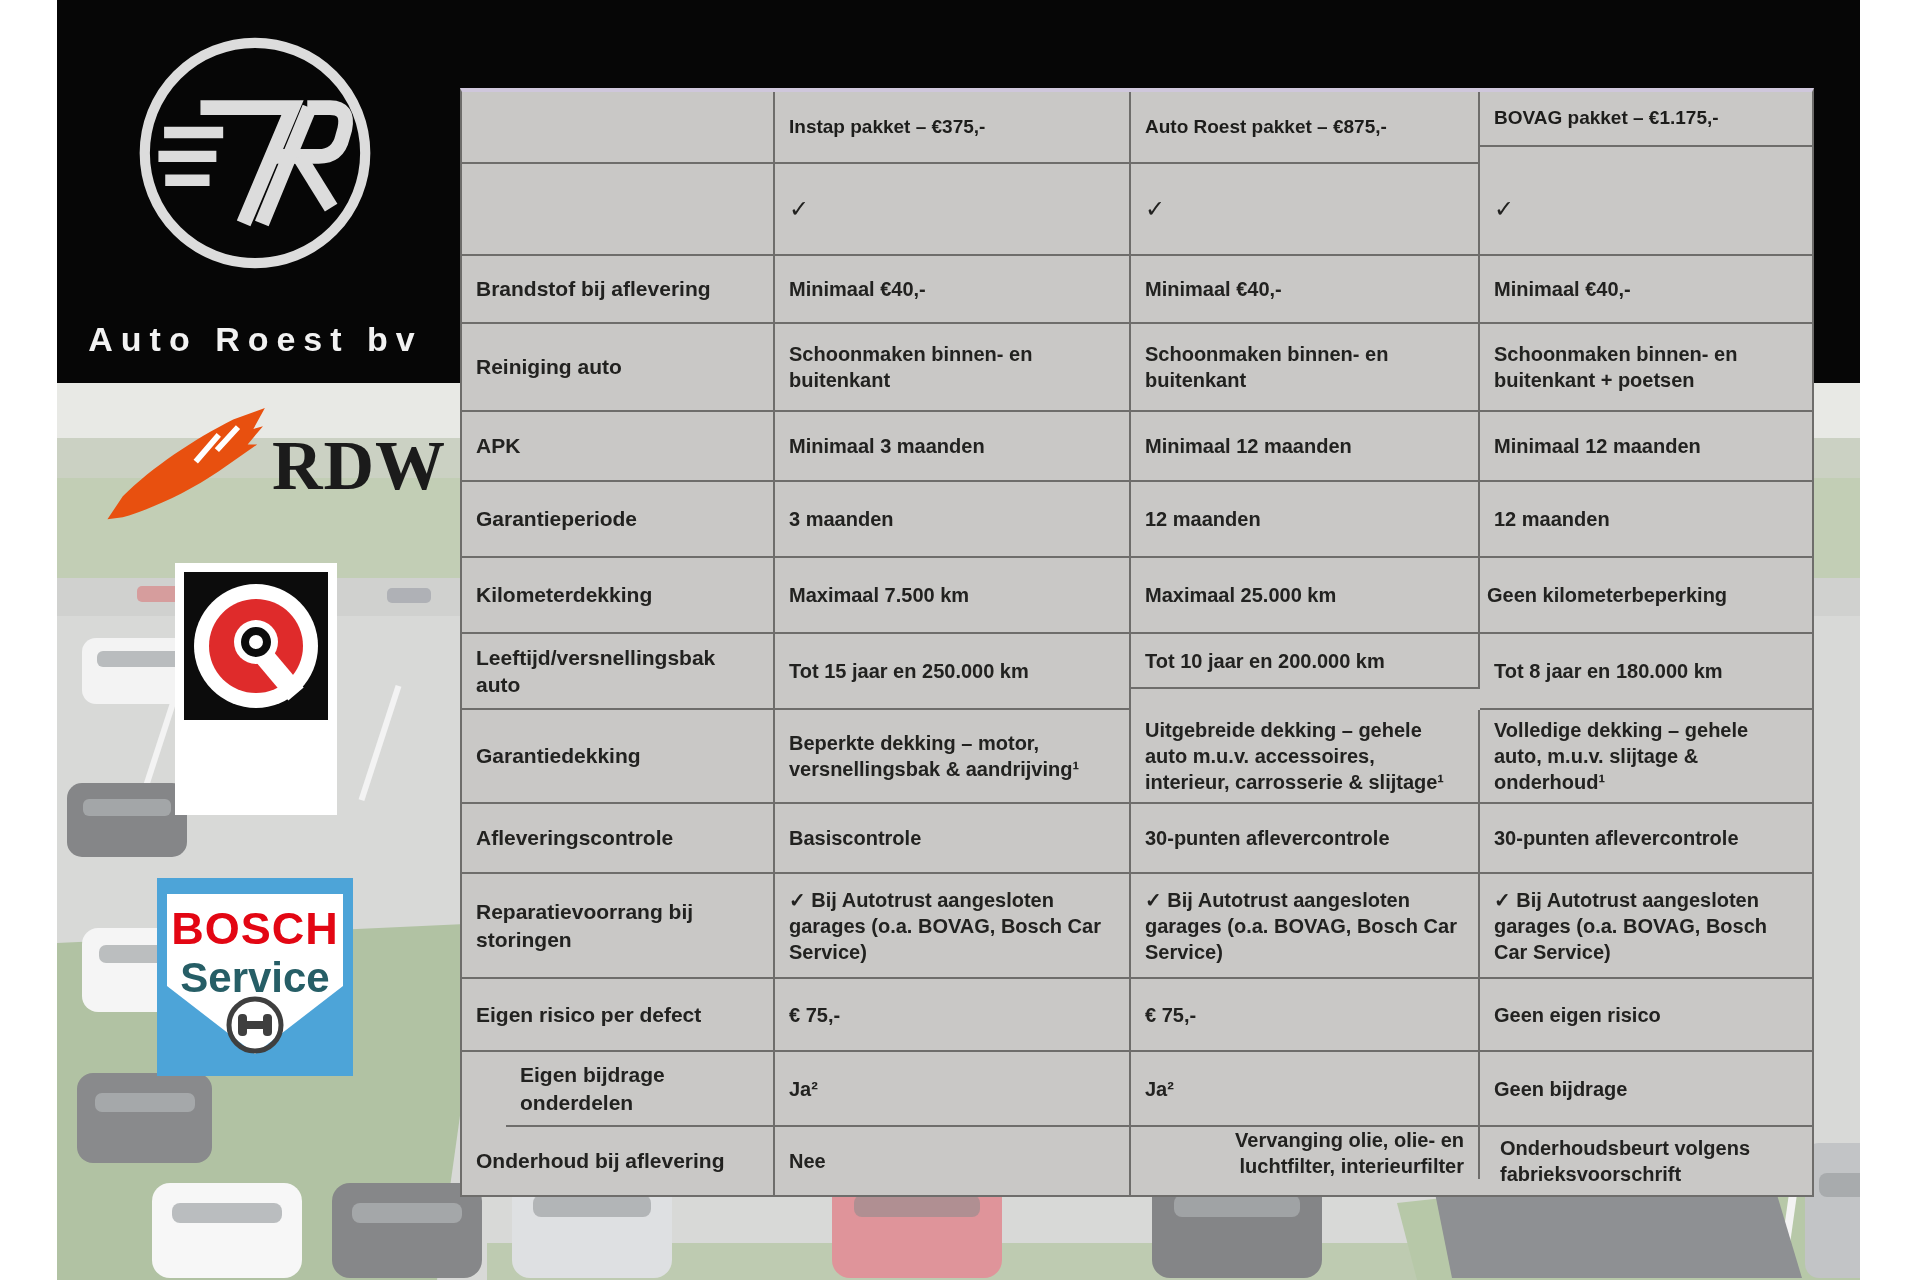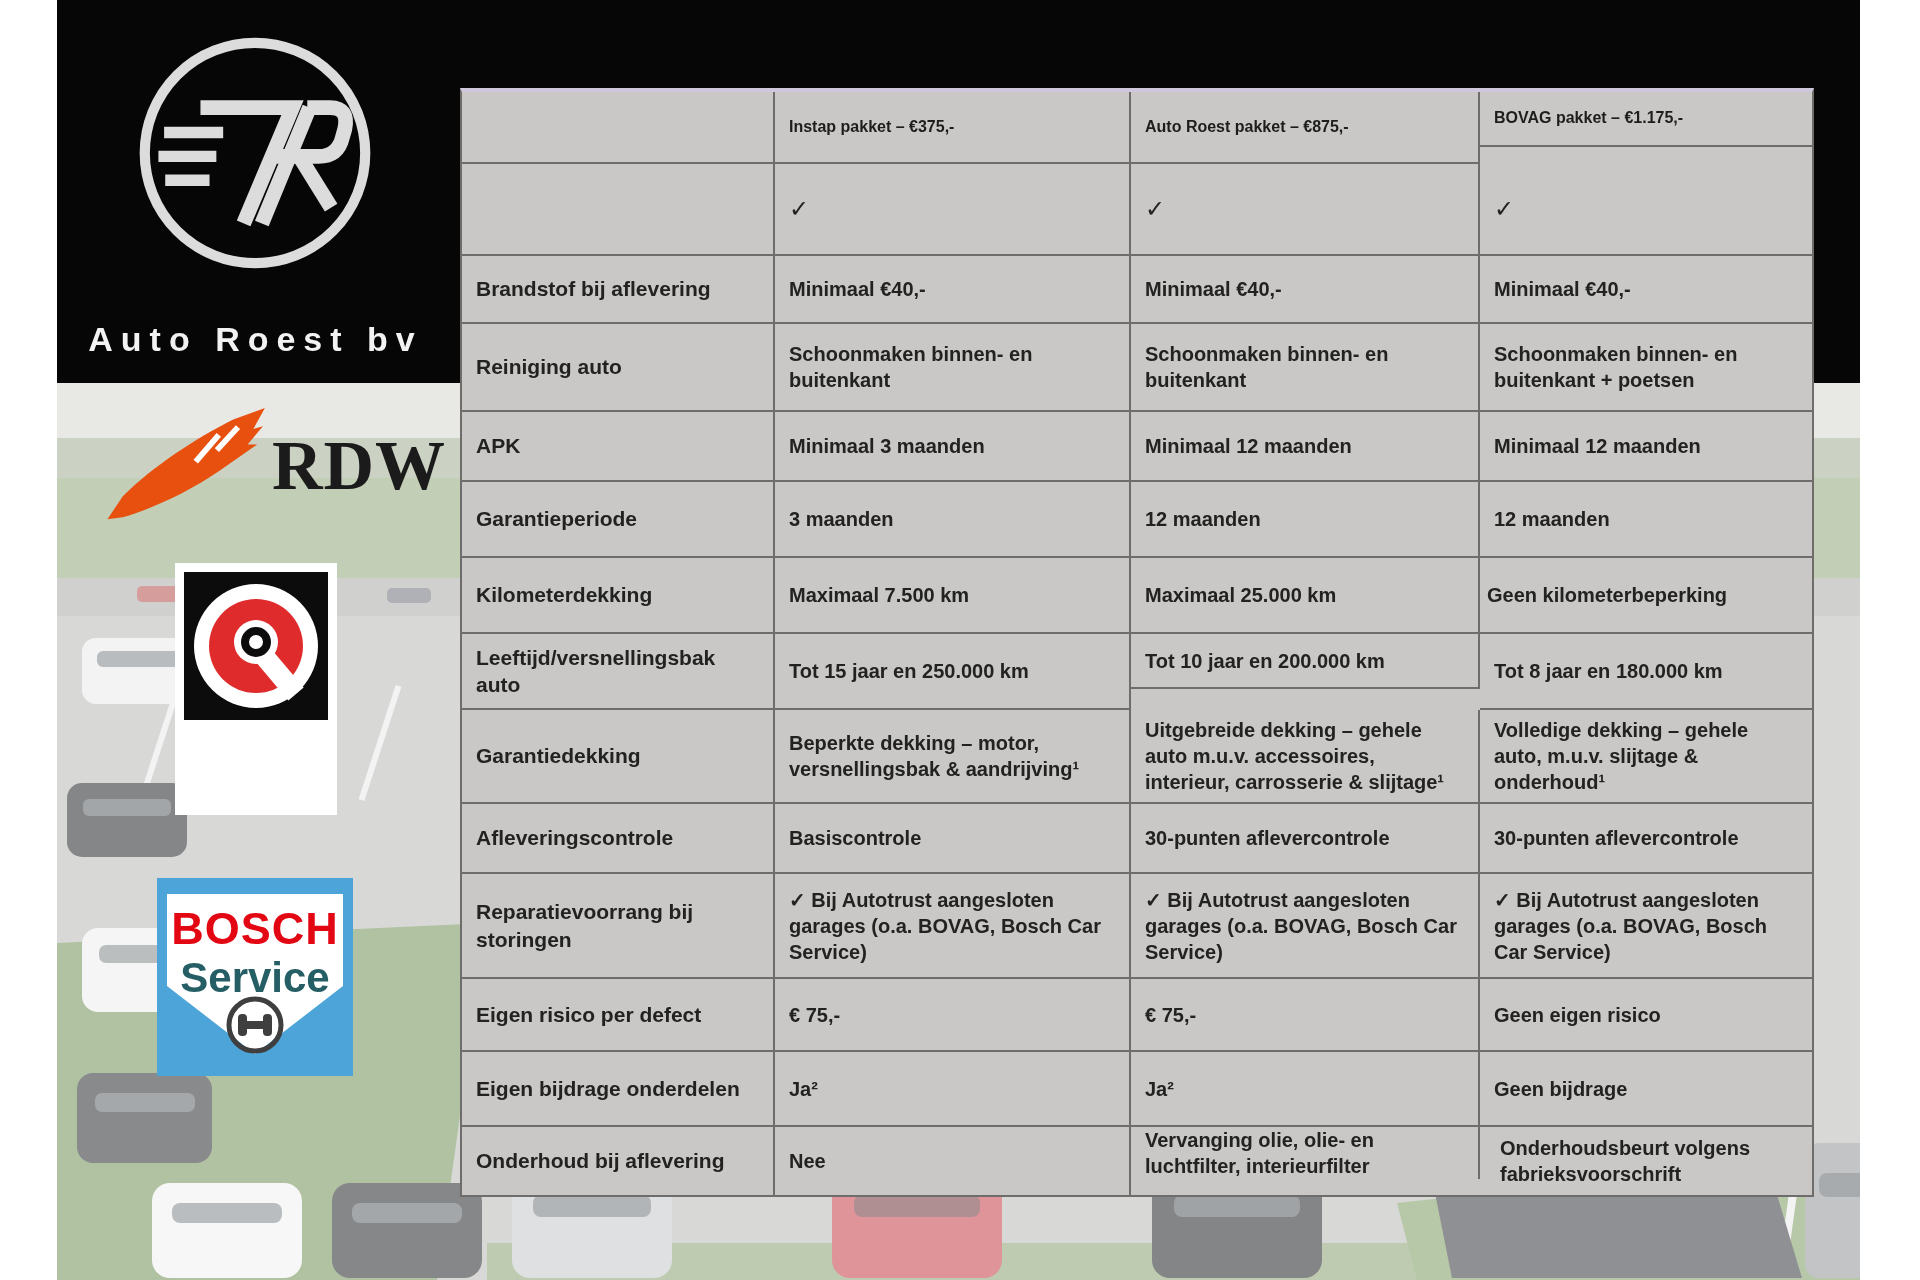--- a/index.html
+++ b/index.html
@@ -38,21 +38,21 @@
   
   .pkg-table{position:absolute;left:460px;top:88px;width:1350px;
              border:2px solid #6e6d6b;border-top:4px solid #cfc7dc;box-sizing:content-box;
              background:#c9c8c6;}
   .t-row{display:grid;grid-template-columns:313px 356px 349px 332px;}
   .t-cell{box-sizing:border-box;border-right:2px solid #6e6d6b;border-bottom:2px solid #6e6d6b;
           background:#c9c8c6;display:flex;align-items:center;
           padding:6px 14px;color:#222220;font-weight:bold;font-size:20px;line-height:1.3;}
   .t-row .t-cell:last-child{border-right:none;}
   .t-row:last-child .t-cell{border-bottom:none;}
-  .t-head{font-size:16px;color:#1d1d1b;}
+  .t-head{font-size:19px;color:#1d1d1b;}
   .t-label{font-size:21px;}
   .check-row .t-val{font-weight:400;font-size:24px;}
 </style>
 </head>
 <body>
 
 <div class="canvas">
 
   <div class="photo">
     <svg width="1803" height="897" viewBox="0 0 1803 897">
@@ -241,26 +241,26 @@
         <div class="t-cell t-val" style="height: 105px;">✓ Bij Autotrust aangesloten garages (o.a. BOVAG, Bosch Car Service)</div>
         <div class="t-cell t-val" style="height: 105px;">✓ Bij Autotrust aangesloten garages (o.a. BOVAG, Bosch Car Service)</div>
       </div>
       <div class="t-row">
         <div class="t-cell t-label" style="height: 73px;">Eigen risico per defect</div>
         <div class="t-cell t-val" style="height: 73px;">€ 75,-</div>
         <div class="t-cell t-val" style="height: 73px;">€ 75,-</div>
         <div class="t-cell t-val" style="height: 73px;">Geen eigen risico</div>
       </div>
       <div class="t-row">
-        <div class="t-cell t-label" style="height: 75px;">Eigen bijdrage onderdelen</div>
+        <div class="t-cell t-label" style="height: 75px; margin-left: 44px;">Eigen bijdrage onderdelen</div>
         <div class="t-cell t-val" style="height: 75px;">Ja²</div>
         <div class="t-cell t-val" style="height: 75px;">Ja²</div>
         <div class="t-cell t-val" style="height: 75px;">Geen bijdrage</div>
       </div>
       <div class="t-row">
         <div class="t-cell t-label" style="height: 68px;">Onderhoud bij aflevering</div>
         <div class="t-cell t-val" style="height: 68px;">Nee</div>
-        <div class="t-cell t-val" style="height: 52px;">Vervanging olie, olie- en luchtfilter, interieurfilter</div>
+        <div class="t-cell t-val" style="height: 52px; text-align: right;">Vervanging olie, olie- en luchtfilter, interieurfilter</div>
         <div class="t-cell t-val" style="height: 68px; padding-left: 20px;">Onderhoudsbeurt volgens fabrieksvoorschrift</div>
       </div>
     </div>
 
 </div>
 
 </body></html>

